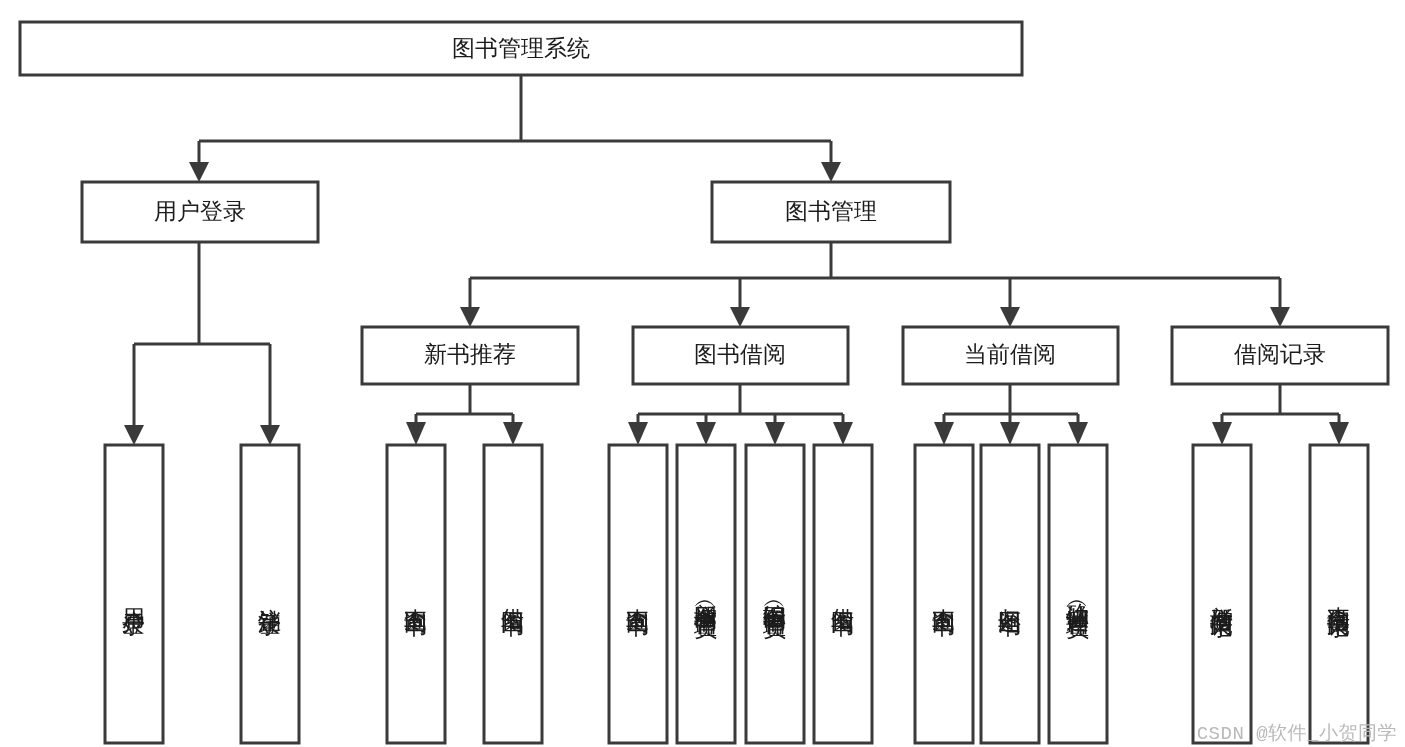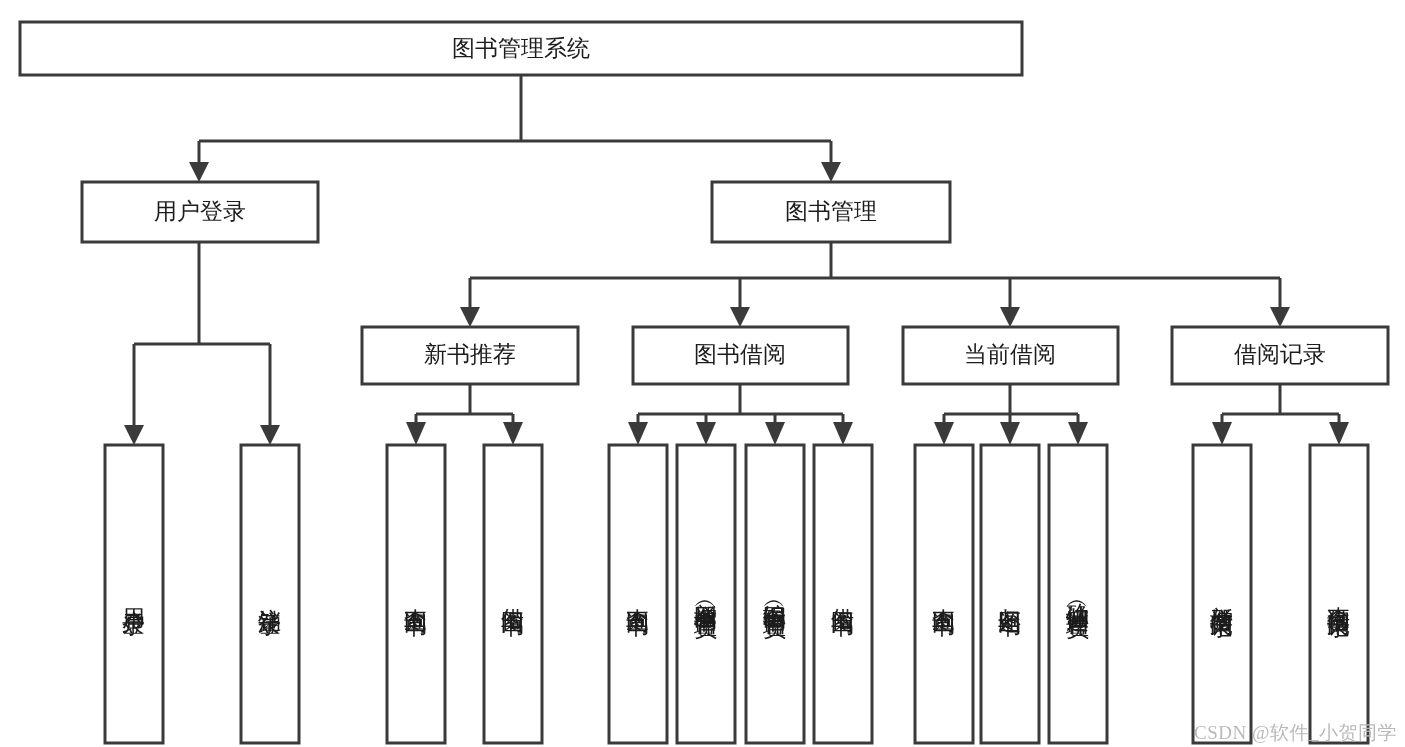--- a/index.html
+++ b/index.html
@@ -66,21 +66,21 @@
     font-size: 23px;
     line-height: 1.22;
     letter-spacing: 2px;
     color: #1c1c1c;
     white-space: nowrap;
   }
   #watermark {
     position: absolute;
     right: 8px;
     bottom: 6px;
-    font-family: Liberation Serif, serif;
+    font-family: Liberation Mono, monospace;
     font-size: 19px;
     color: #b9b9b9;
     letter-spacing: 0.5px;
     user-select: none;
     white-space: nowrap;
     margin-top: 36px;
   }
 </style>
 </head>
 <body>

